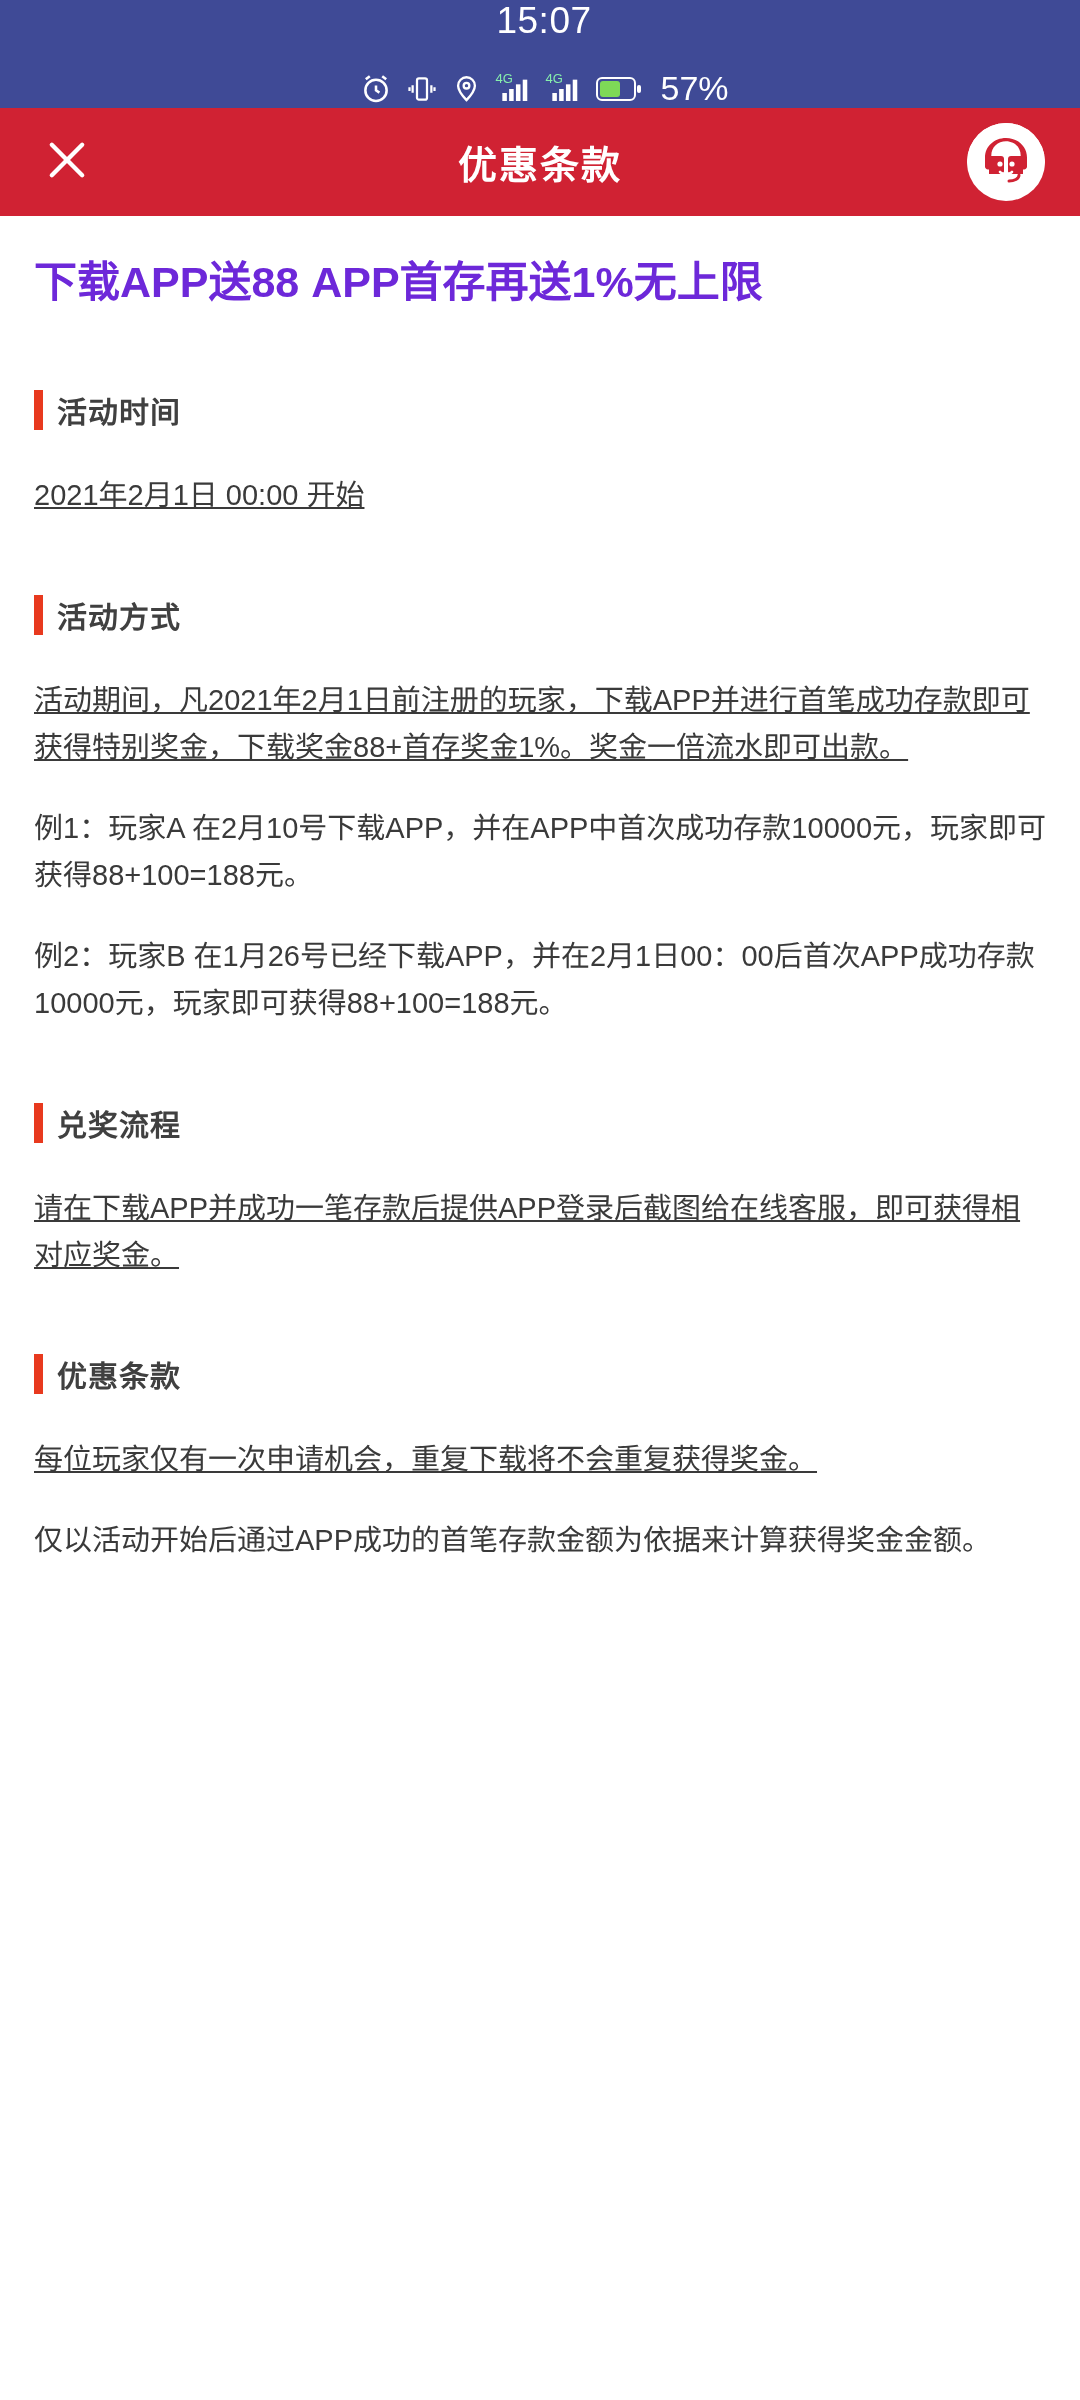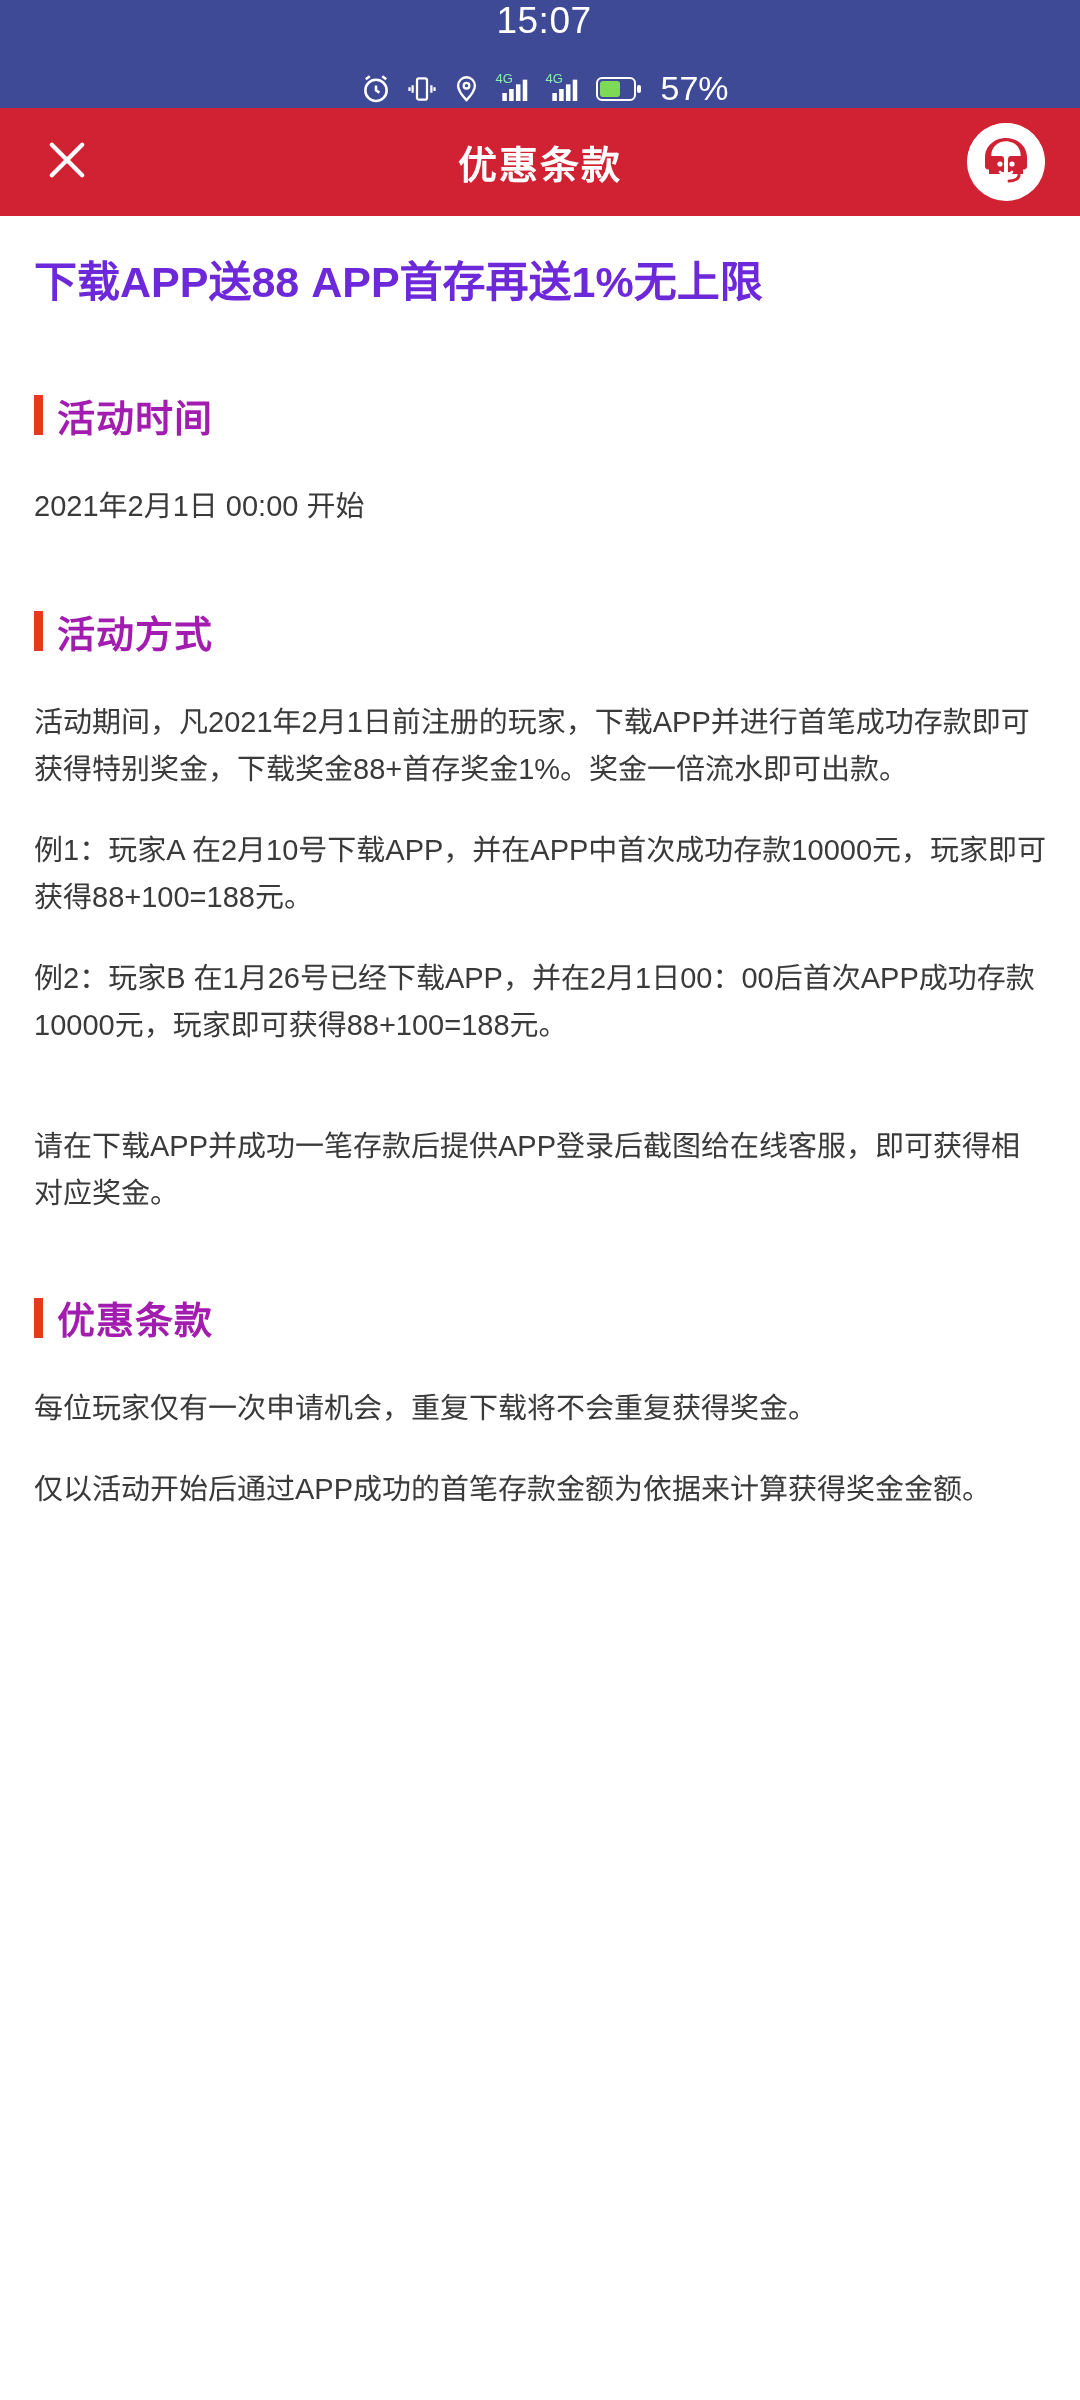--- a/index.html
+++ b/index.html
@@ -105,33 +105,33 @@
     gap: 14px;
   }
   .section-bar {
     width: 9px;
     height: 40px;
     background: #e8391e;
     display: block;
     flex: none;
   }
   .section-title {
-    font-size: 38px;
+    font-size: 30px;
     font-weight: bold;
-    color: #a21caf;
+    color: #404040;
     letter-spacing: 1px;
   }
 
   .para {
     font-size: 29px;
     color: #3a3a3a;
     line-height: 1.62;
     margin-top: 34px;
   }
-  .section-body .para:first-child { margin-top: 40px; }
+  .section-body .para:first-child { margin-top: 40px; text-decoration: underline; }
   .section-body .para + .para { }
 </style>
 </head>
 <body>
 
 <div class="status-bar">
   <div class="status-time">15:07</div>
   <div class="status-icons">
 
     <span>
@@ -236,20 +236,24 @@
       <span class="section-title">活动方式</span>
     </div>
     <div class="section-body">
       <p class="para">活动期间，凡2021年2月1日前注册的玩家，下载APP并进行首笔成功存款即可获得特别奖金，下载奖金88+首存奖金1%。奖金一倍流水即可出款。</p>
       <p class="para">例1：玩家A 在2月10号下载APP，并在APP中首次成功存款10000元，玩家即可获得88+100=188元。</p>
       <p class="para">例2：玩家B 在1月26号已经下载APP，并在2月1日00：00后首次APP成功存款10000元，玩家即可获得88+100=188元。</p>
     </div>
   </div>
 
   <div class="section">
+    <div class="section-head">
+      <span class="section-bar"></span>
+      <span class="section-title">兑奖流程</span>
+    </div>
     <div class="section-body">
       <p class="para">请在下载APP并成功一笔存款后提供APP登录后截图给在线客服，即可获得相对应奖金。</p>
     </div>
   </div>
 
   <div class="section">
     <div class="section-head">
       <span class="section-bar"></span>
       <span class="section-title">优惠条款</span>
     </div>

